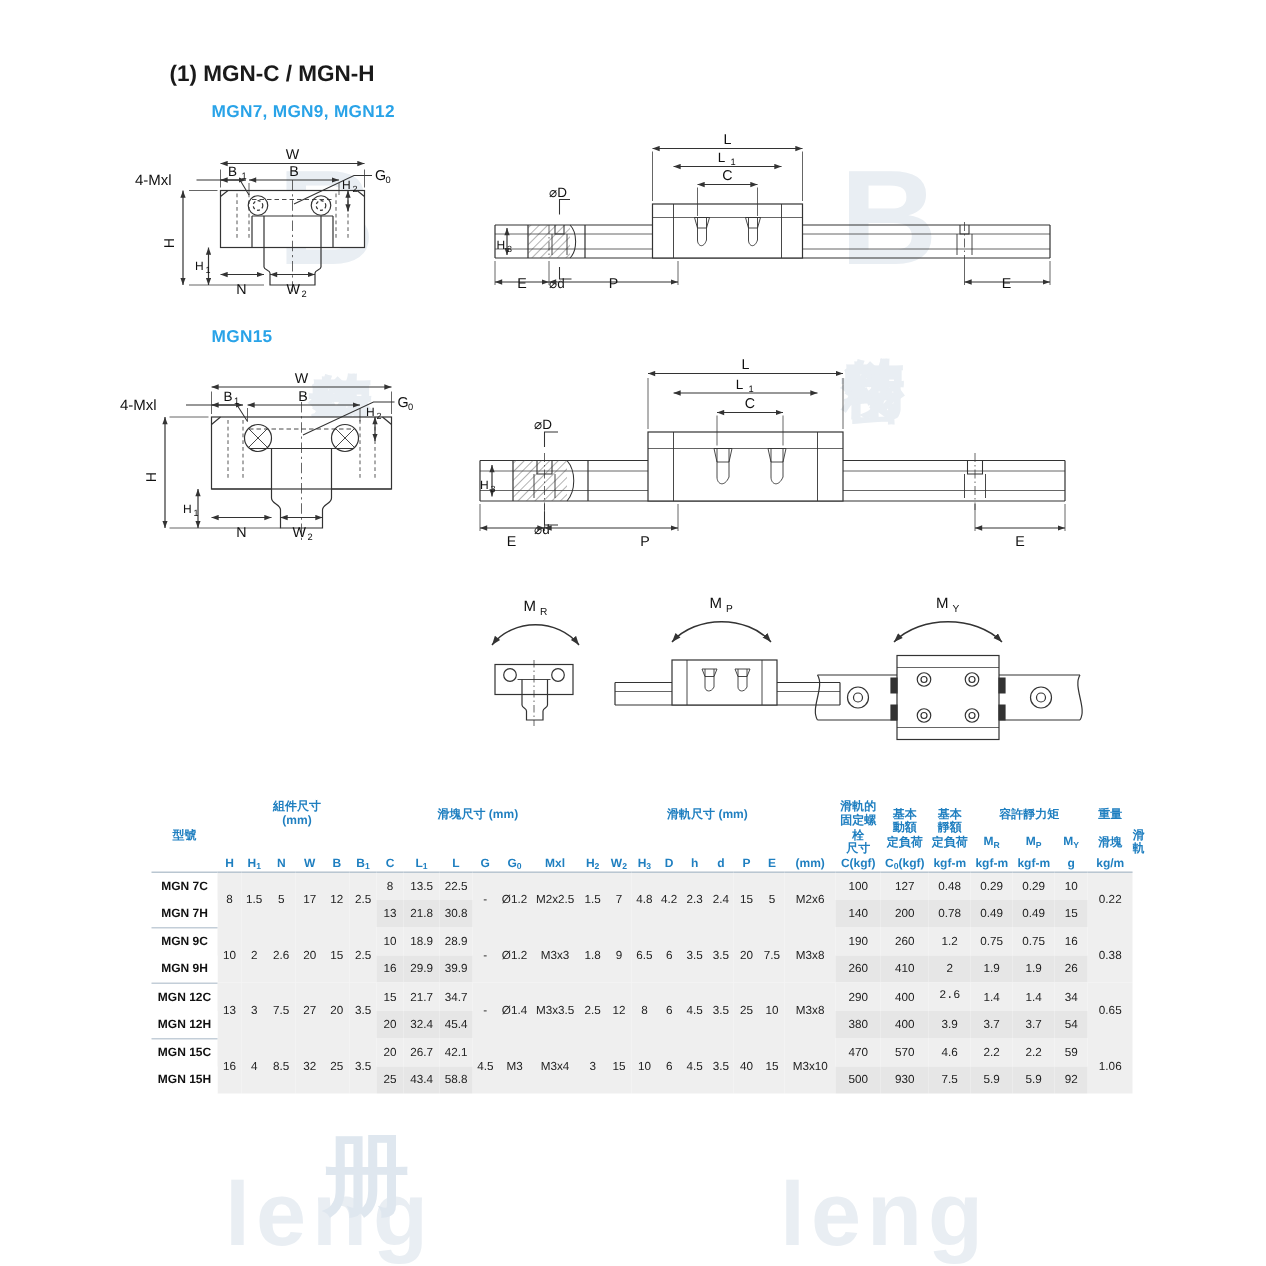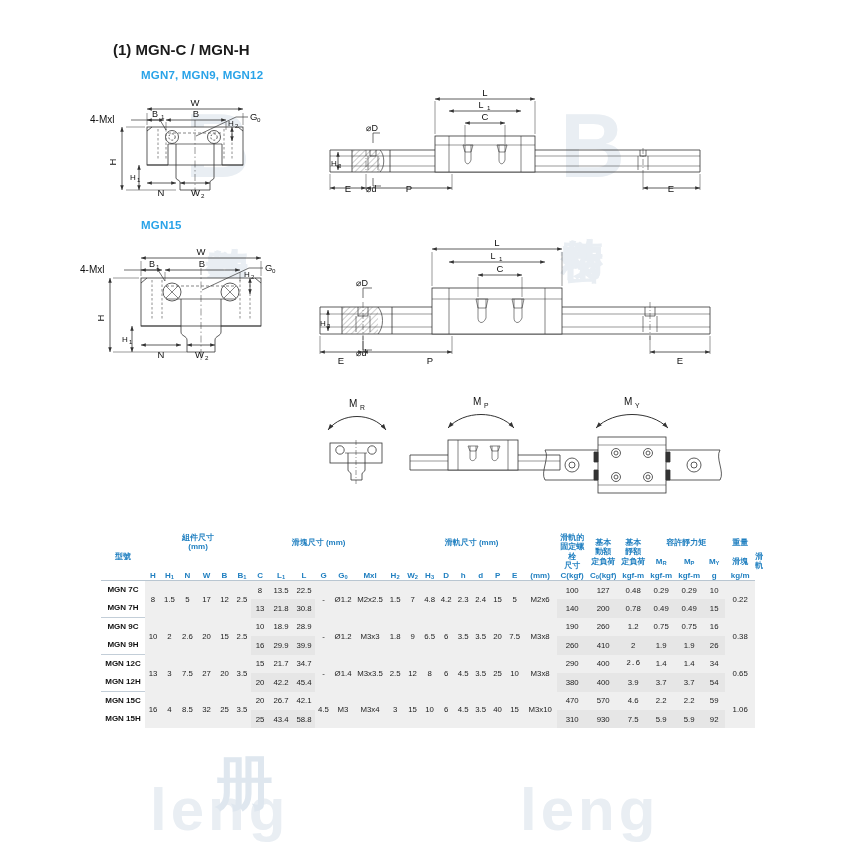--- a/index.html
+++ b/index.html
@@ -608,21 +608,21 @@
             <td class="v cellA" style="height: 18px;">400</td>
             <td class="v cellA" style="height: 18px; font-family: Liberation Mono, monospace;">2.6</td>
             <td class="v cellA" style="height: 18px;">1.4</td>
             <td class="v cellA" style="height: 18px;">1.4</td>
             <td class="v cellA" style="height: 18px;">34</td>
             <td class="v cellA" rowspan="2" style="height: 18px;">0.65</td>
           </tr>
           <tr>
             <td class="model" style="height: 18px;">MGN 12H</td>
             <td class="v cellB" style="height: 18px;">20</td>
-            <td class="v cellB" style="height: 18px;">42.2</td>
+            <td class="v cellB" style="height: 18px;">32.4</td>
             <td class="v cellB" style="height: 18px;">45.4</td>
             <td class="v cellB" style="height: 18px;">380</td>
             <td class="v cellB" style="height: 18px;">400</td>
             <td class="v cellB" style="height: 18px;">3.9</td>
             <td class="v cellB" style="height: 18px;">3.7</td>
             <td class="v cellB" style="height: 18px;">3.7</td>
             <td class="v cellB" style="height: 18px;">54</td>
           </tr>
           <tr>
             <td class="model topline" style="height: 18px;">MGN 15C</td>
@@ -653,21 +653,21 @@
             <td class="v cellA" style="height: 18px;">2.2</td>
             <td class="v cellA" style="height: 18px;">2.2</td>
             <td class="v cellA" style="height: 18px;">59</td>
             <td class="v cellA" rowspan="2" style="height: 18px;">1.06</td>
           </tr>
           <tr>
             <td class="model" style="height: 18px;">MGN 15H</td>
             <td class="v cellB" style="height: 18px;">25</td>
             <td class="v cellB" style="height: 18px;">43.4</td>
             <td class="v cellB" style="height: 18px;">58.8</td>
-            <td class="v cellB" style="height: 18px;">310</td>
+            <td class="v cellB" style="height: 18px;">500</td>
             <td class="v cellB" style="height: 18px;">930</td>
             <td class="v cellB" style="height: 18px;">7.5</td>
             <td class="v cellB" style="height: 18px;">5.9</td>
             <td class="v cellB" style="height: 18px;">5.9</td>
             <td class="v cellB" style="height: 18px;">92</td>
           </tr>
         </tbody>
     </table>
   </div>
 </div>

